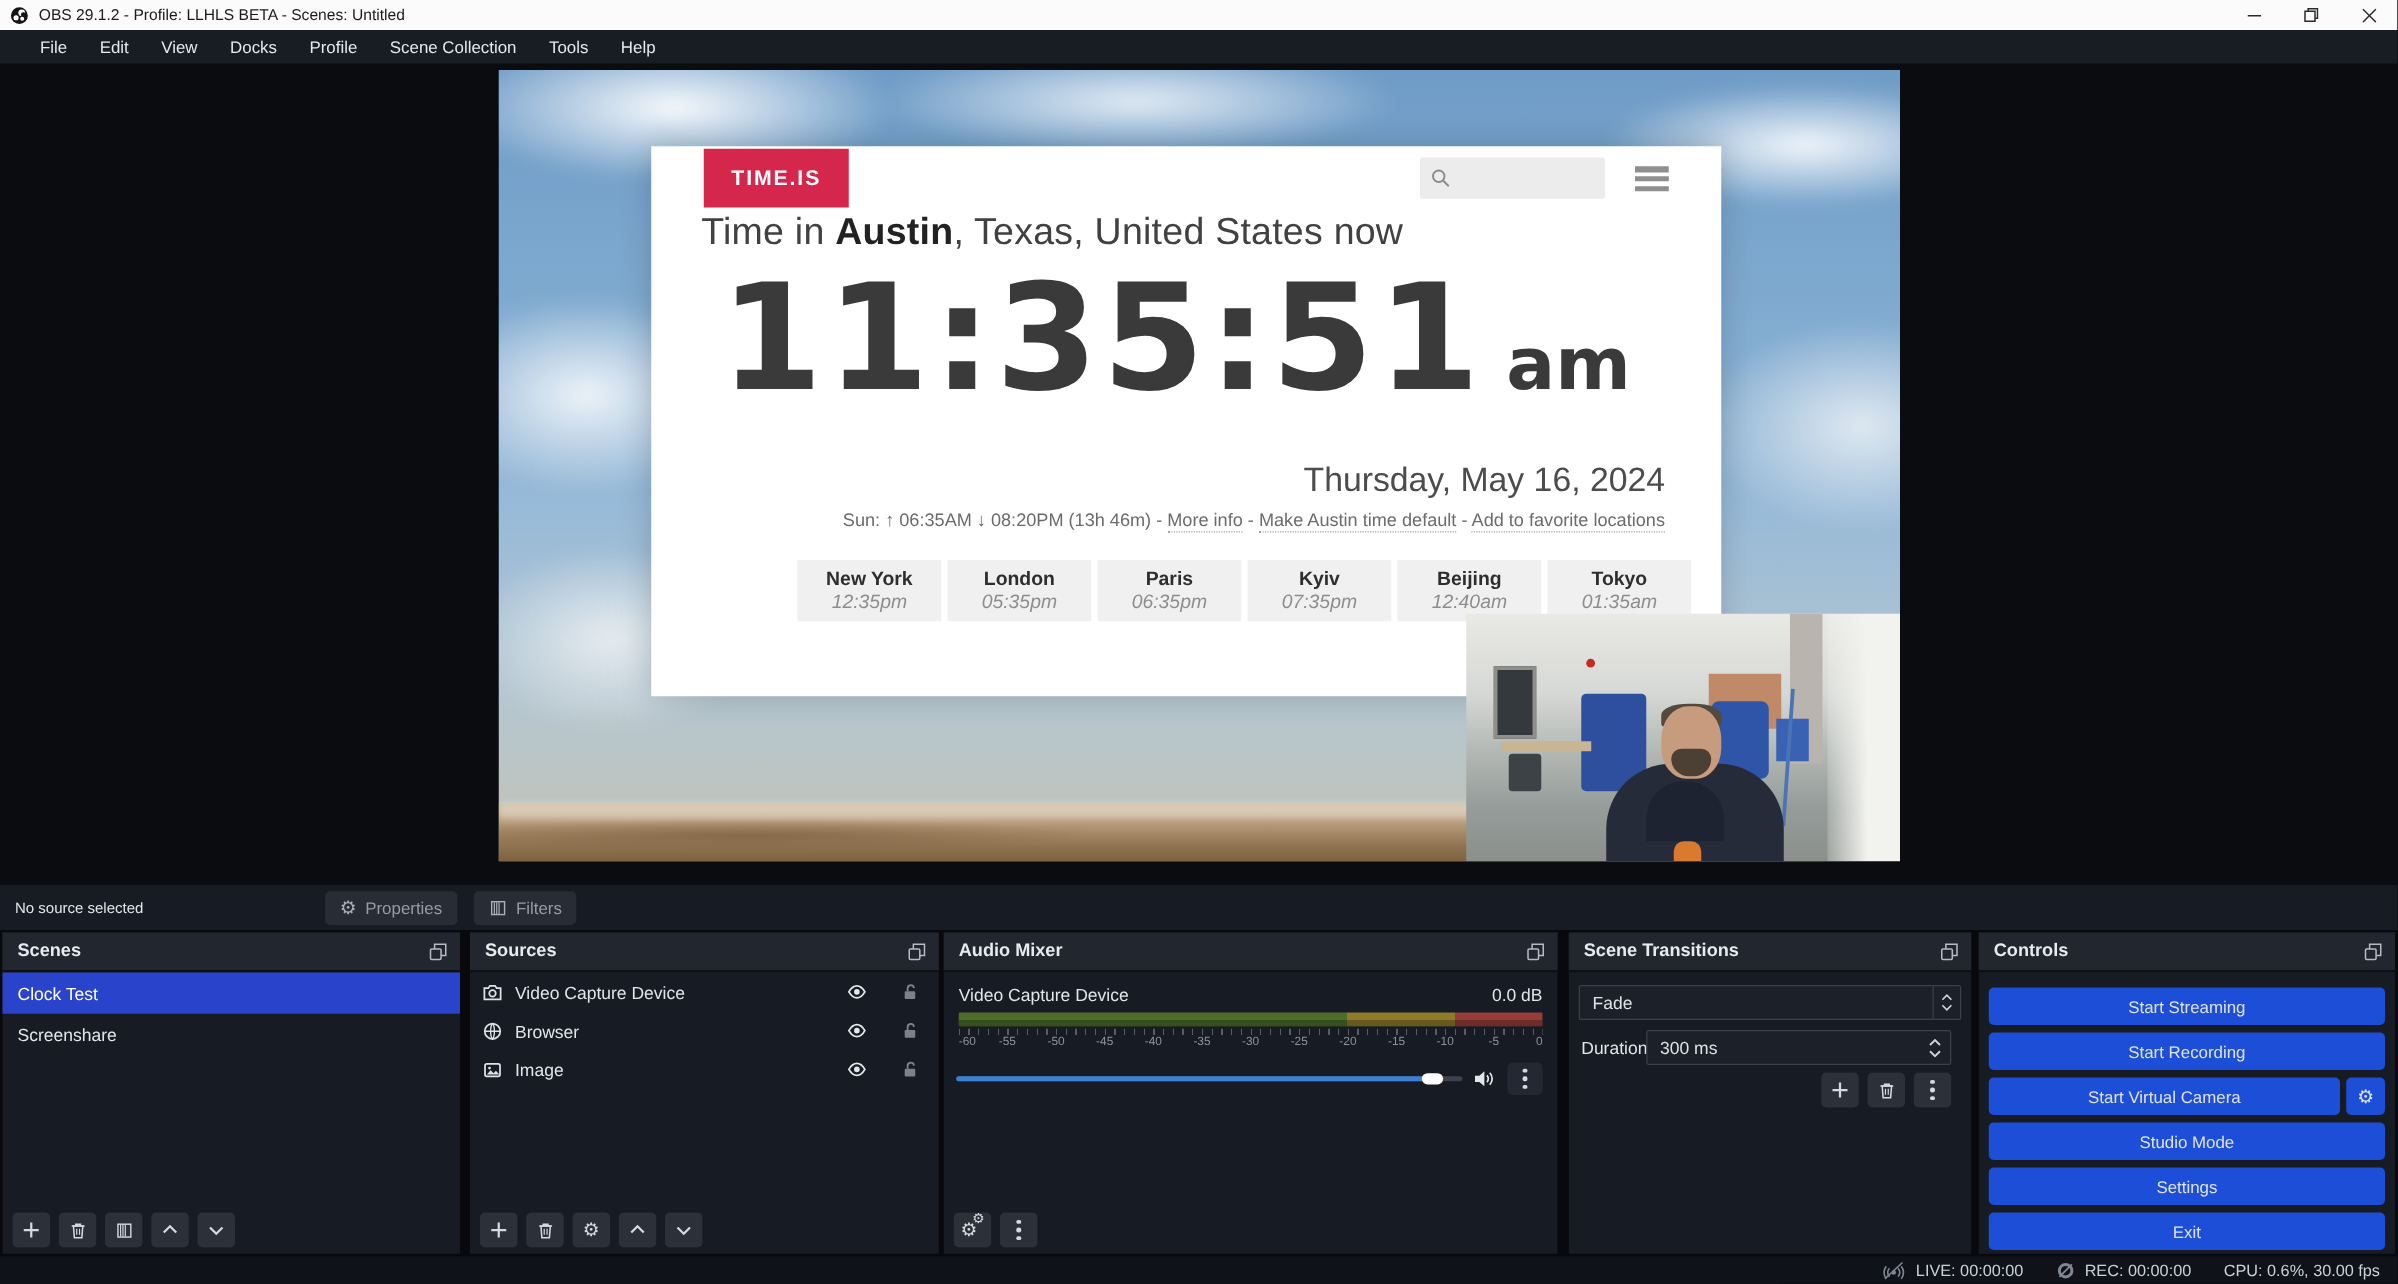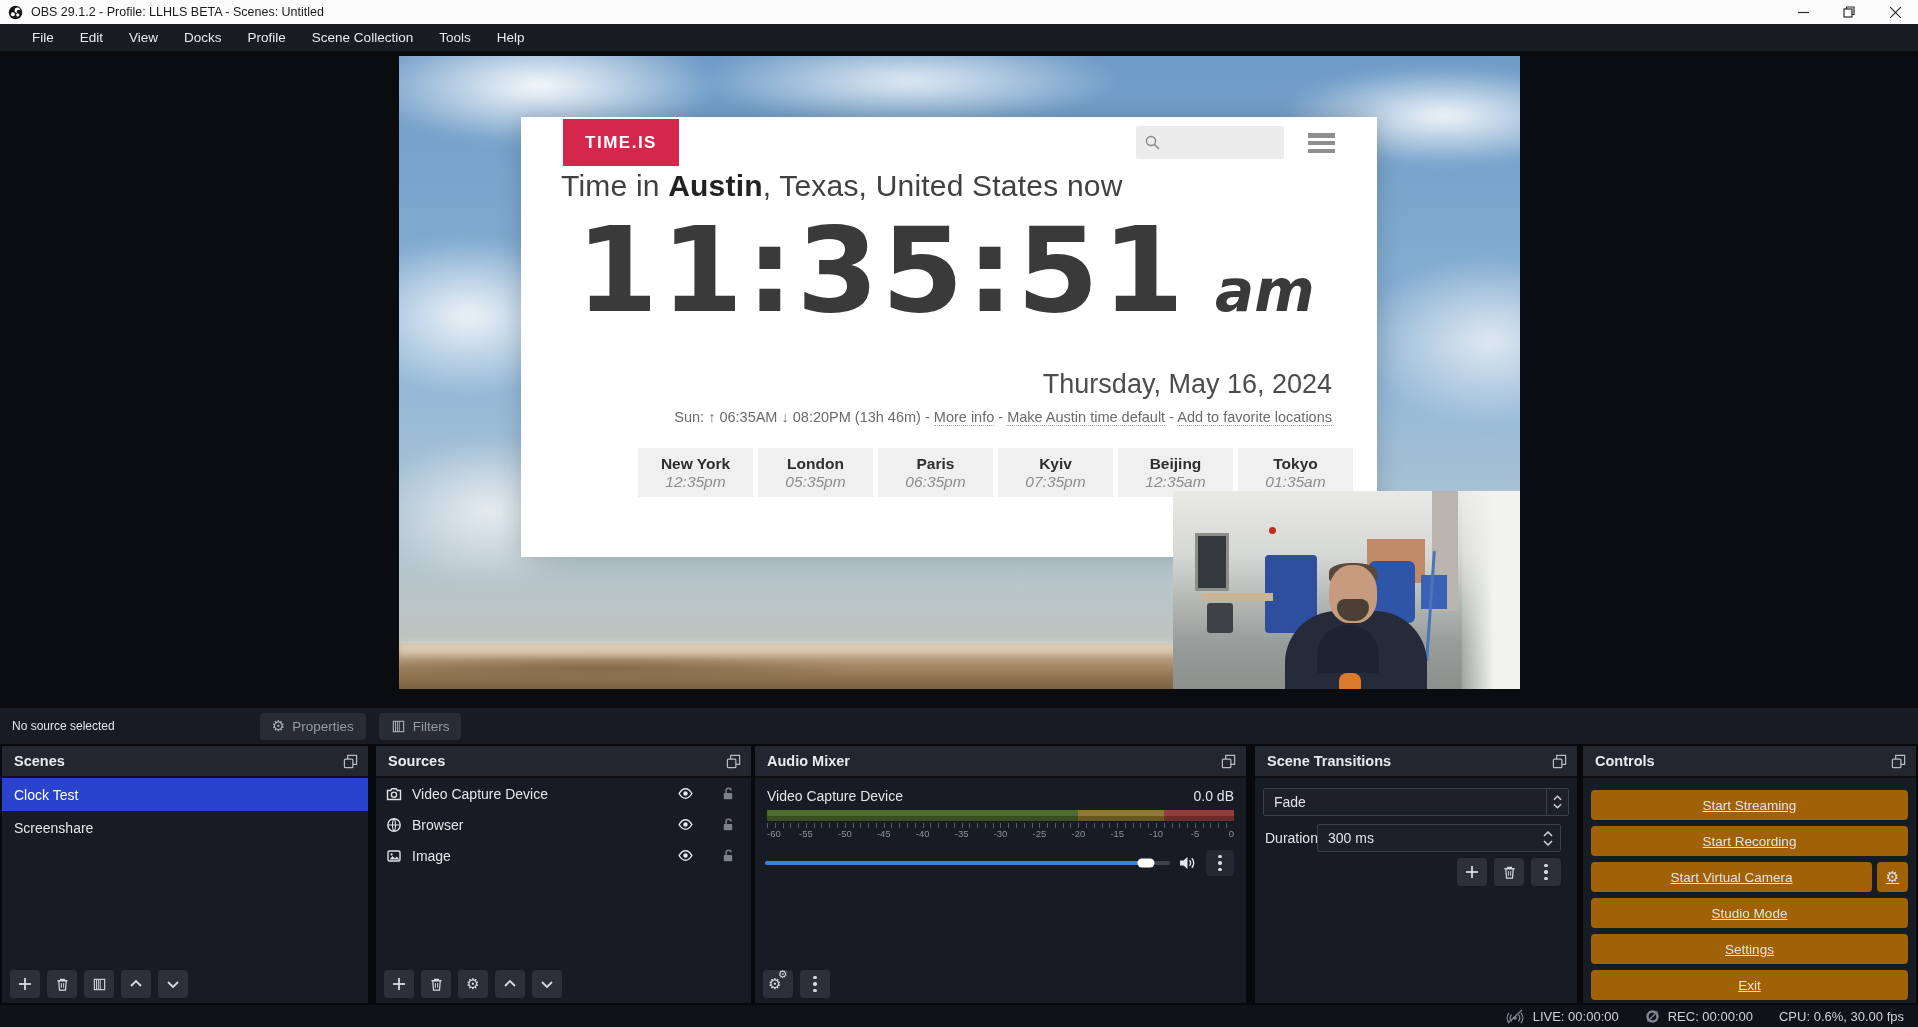--- a/index.html
+++ b/index.html
@@ -45,21 +45,21 @@
     display:flex; align-items:center; justify-content:center; }
   .searchbox { position:absolute; left:615px; top:9px; width:148px; height:33px; background:#ececec;
     border-radius:2px; display:flex; align-items:center; padding-left:8px; color:#8a8a8a; }
   .hamburger { position:absolute; left:787px; top:16px; width:27px; height:20px;
     display:flex; flex-direction:column; justify-content:space-between; }
   .hamburger div { height:4.5px; background:#8f8f8f; }
   .heading { position:absolute; left:40px; top:52px; font-size:30px; color:#414141; letter-spacing:.2px; }
   .heading b { color:#222; }
   .bigtime { position:absolute; left:55px; top:84px; display:flex; align-items:baseline; color:#3a3a3a; }
   .bigtime .t { font-size:118px; font-weight:bold; letter-spacing:3px; font-family:"DejaVu Sans", sans-serif; }
-  .bigtime .m { font-size:58px; font-weight:bold; margin-left:28px; font-family:"DejaVu Sans", sans-serif;font-style:italic; }
+  .bigtime .m { font-size:58px; font-weight:bold; margin-left:18px; font-family:"DejaVu Sans", sans-serif; }
   .date { position:absolute; right:45px; top:252px; font-size:27px; color:#4c4c4c; }
   .sunline { position:absolute; right:45px; top:292px; font-size:14.5px; color:#6b6b6b; white-space:nowrap; }
   .sunline .lnk { border-bottom:1px dotted #a5a5a5; }
   .cities { position:absolute; left:117px; top:331px; display:flex; gap:5px; }
   .citybox { width:115px; height:49px; background:#f0f0f0; display:flex; flex-direction:column;
     align-items:center; justify-content:center; }
   .citybox .n { font-size:15.5px; font-weight:bold; color:#2e2e2e; }
   .citybox .tm { font-size:15.5px; color:#8d8d8d;font-style:italic; }
 
   
@@ -154,22 +154,22 @@
   .dur-label { position:absolute; left:10px; top:84px; font-size:14px; color:#e2e5e9; }
   .dur-field { position:absolute; left:62px; right:16px; top:78px; height:28px; background:#1b2029;
     border:1px solid #3a404c; border-radius:2px; display:flex; align-items:center; }
   .dur-field .val { margin-left:10px; font-size:14px; color:#dfe3e8; flex:1; }
   .dur-field .spin { width:20px; display:flex; flex-direction:column; align-items:center; gap:3px; color:#cfd4da; margin-right:2px; }
   .trans-btns { position:absolute; right:16px; top:112px; display:flex; gap:7px; }
 
   
   .ctl-stack { position:absolute; left:8px; right:8px; top:44px; display:flex; flex-direction:column; gap:6px; }
   .ctl-row { display:flex; gap:5px; }
-  .ctl-btn { flex:1; height:30px; background:#a16207; border-radius:4px; color:#dfe3e8; font-size:13.5px;
-    display:flex; align-items:center; justify-content:center;text-decoration:underline; }
+  .ctl-btn { flex:1; height:30px; background:#1d4ed8; border-radius:4px; color:#dfe3e8; font-size:13.5px;
+    display:flex; align-items:center; justify-content:center; }
   .ctl-gear { flex:none; width:31px; }
 
   
   .statusbar { position:absolute; left:0; top:1005px; width:100%; height:22px; background:#0f1218;
     display:flex; align-items:center; justify-content:flex-end; gap:26px; padding-right:14px;
     font-size:13px; color:#ccd1d8; }
   .st-item { display:flex; align-items:center; gap:8px; }
   .st-ic { color:#7f8793; display:flex; }
 
   svg { display:block; }
@@ -269,21 +269,21 @@
           <div class="citybox">
               <span class="n">Paris</span>
               <span class="tm">06:35pm</span>
             </div>
           <div class="citybox">
               <span class="n">Kyiv</span>
               <span class="tm">07:35pm</span>
             </div>
           <div class="citybox">
               <span class="n">Beijing</span>
-              <span class="tm">12:35am</span>
+              <span class="tm">12:40am</span>
             </div>
           <div class="citybox">
               <span class="n">Tokyo</span>
               <span class="tm">01:35am</span>
             </div>
         </div>
       </div>
 
       <div class="webcam">
         <div class="wc-window"></div>

